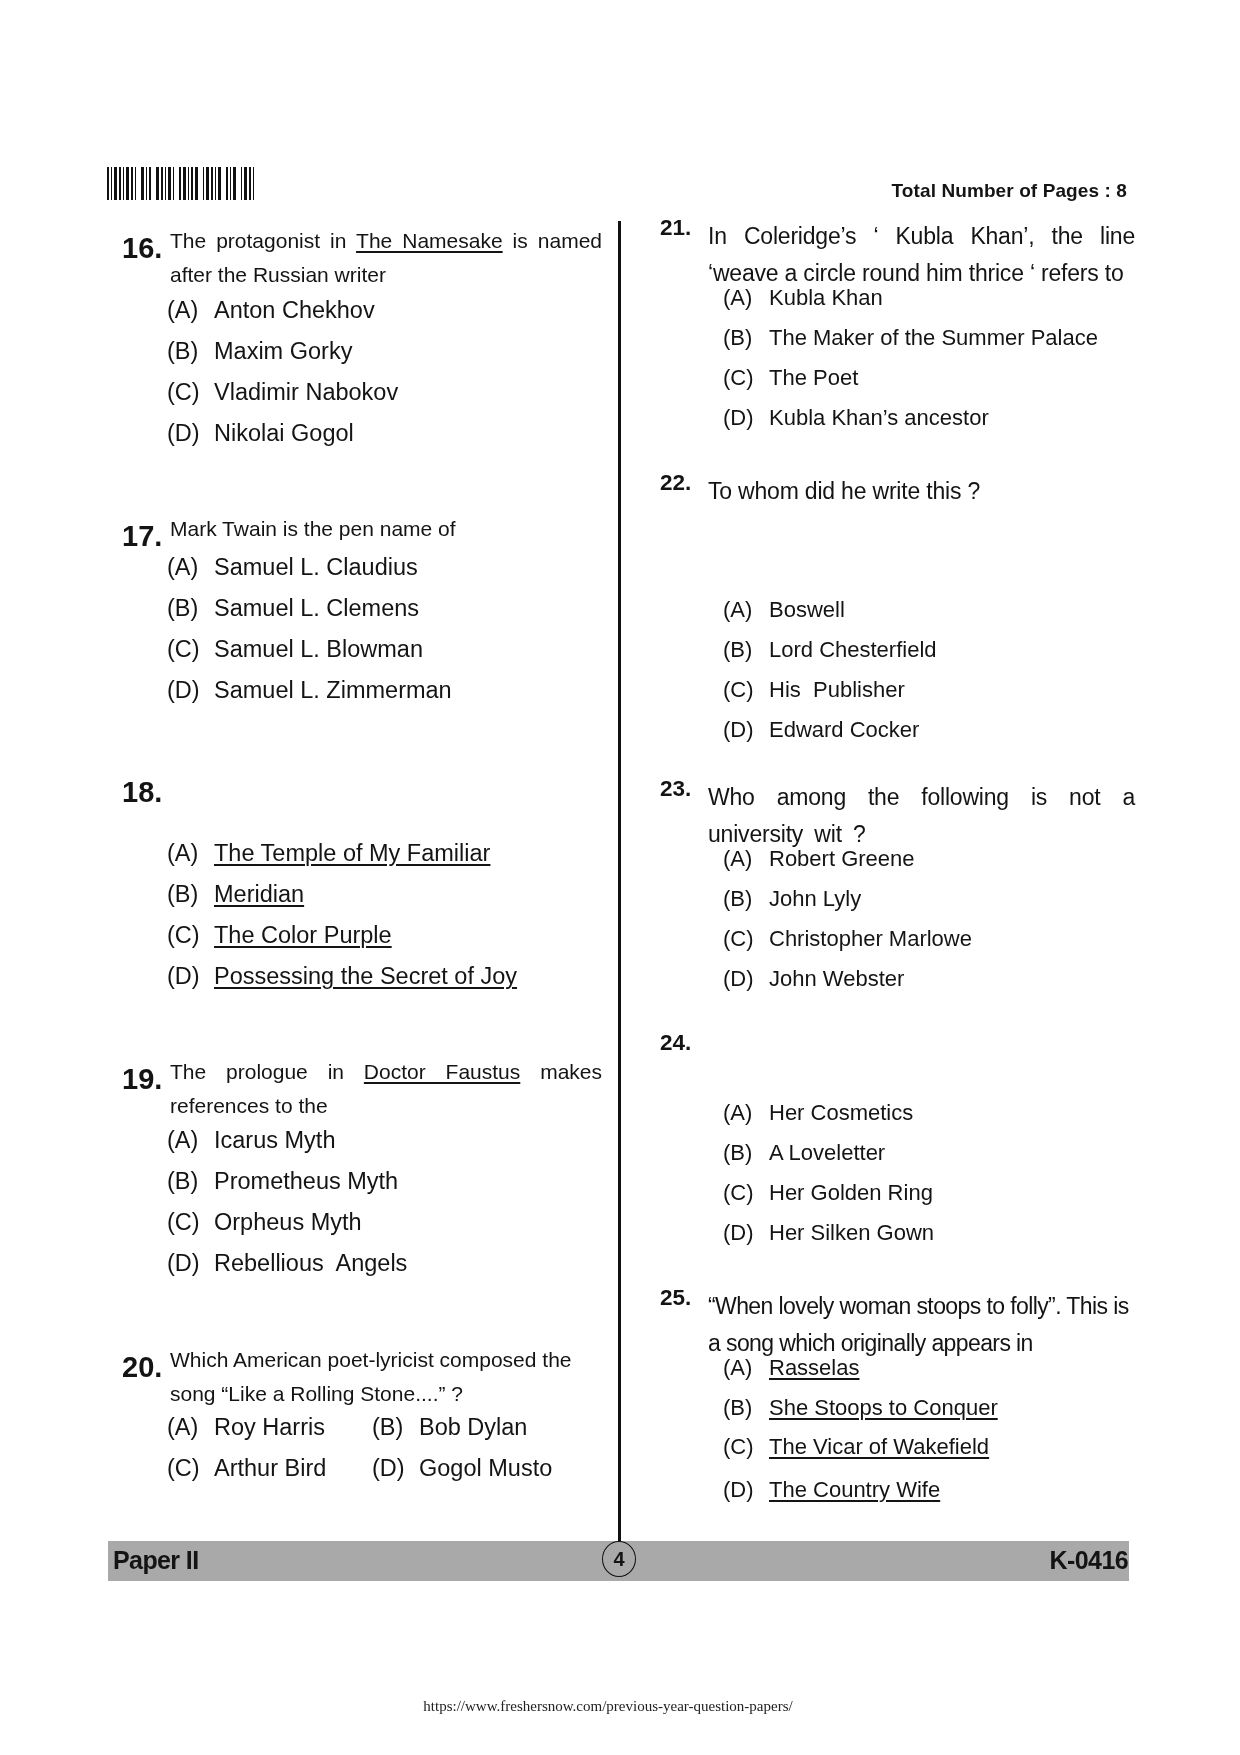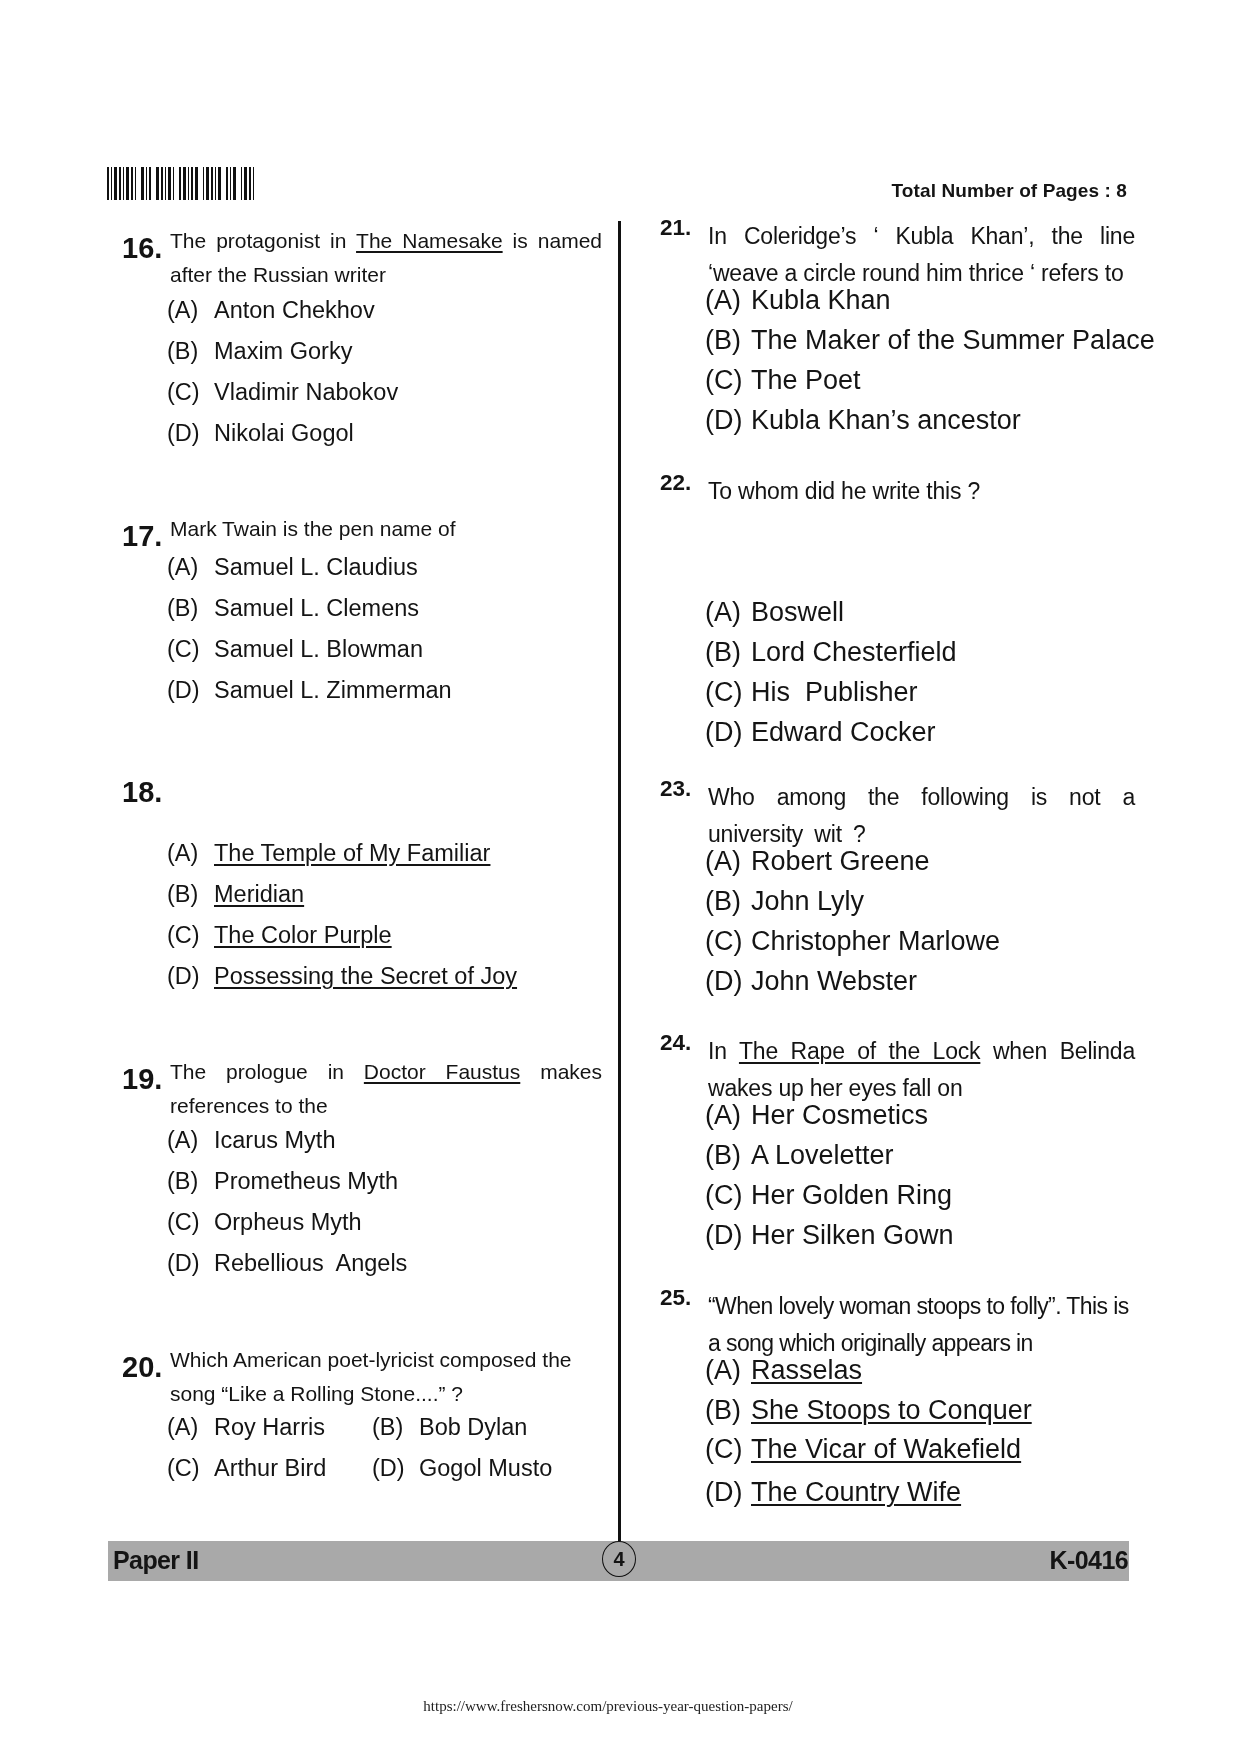--- a/index.html
+++ b/index.html
@@ -17,21 +17,21 @@
   .col.right { left: 660px; width: 475px; }
 
   .q { position: absolute; left: 0; width: 100%; }
   .q .num { position: absolute; left: 0; top: 8px; font-weight: bold; font-size: 29px; }
   .q .stem { margin-left: 48px; font-size: 21px; line-height: 34px; }
   .col.right .q .stem { font-size: 23px; line-height: 37px; letter-spacing: -0.2px; }
   .col.right .q .num { font-size: 22.5px; top: -3px; }
   .stem.justify { text-align: justify; text-align-last: left; }
   .u { text-decoration: underline; text-underline-offset: 3px; text-decoration-thickness: 1.5px; }
   .opt { position: absolute; left: 45px; font-size: 23.5px; white-space: nowrap; }
-  .col.right .opt { font-size: 27px; }
+  .col.right .opt { font-size: 22px; margin-left: 18px; }
   .opt .letter { display: inline-block; width: 47px; }
   .col.right .opt .letter { width: 46px; }
 
   .footer-bar { position: absolute; left: 108px; top: 1541px; width: 1021px; height: 40px; background: #a9a9a9; }
   .footer-paper { position: absolute; left: 113px; top: 1546px; font-weight: bold; font-size: 25px; letter-spacing: -0.6px; }
   .footer-code { position: absolute; right: 112px; top: 1546px; font-weight: bold; font-size: 25px; letter-spacing: -0.6px; }
   .page-circle {
     position: absolute; left: 602px; top: 1541px; width: 34px; height: 36px;
     border: 1.5px solid #111; border-radius: 50%;
     display: flex; align-items: center; justify-content: center;
@@ -155,21 +155,20 @@
     <span class="num">23.</span>
     <div class="stem justify" style="word-spacing:5px">Who among the following is not a university wit  ?</div>
     <div class="opt" style="top:67px"><span class="letter">(A)</span><span>Robert Greene</span></div>
     <div class="opt" style="top:107px"><span class="letter">(B)</span><span>John Lyly</span></div>
     <div class="opt" style="top:147px"><span class="letter">(C)</span><span>Christopher Marlowe</span></div>
     <div class="opt" style="top:187px"><span class="letter">(D)</span><span>John Webster</span></div>
   </div>
 
   <div class="q" style="top:1033px">
     <span class="num">24.</span>
-    <div class="stem justify"><span>In </span><span class="u">The Rape of the Lock</span><span> when Belinda wakes up her eyes fall on</span></div>
     <div class="opt" style="top:67px"><span class="letter">(A)</span><span>Her Cosmetics</span></div>
     <div class="opt" style="top:107px"><span class="letter">(B)</span><span>A Loveletter</span></div>
     <div class="opt" style="top:147px"><span class="letter">(C)</span><span>Her Golden Ring</span></div>
     <div class="opt" style="top:187px"><span class="letter">(D)</span><span>Her Silken Gown</span></div>
   </div>
 
   <div class="q" style="top:1288px">
     <span class="num">25.</span>
     <div class="stem" style="letter-spacing:-0.6px">“When lovely woman stoops to folly”. This is a song which originally appears in</div>
     <div class="opt" style="top:67px"><span class="letter">(A)</span><span class="u">Rasselas</span></div>

